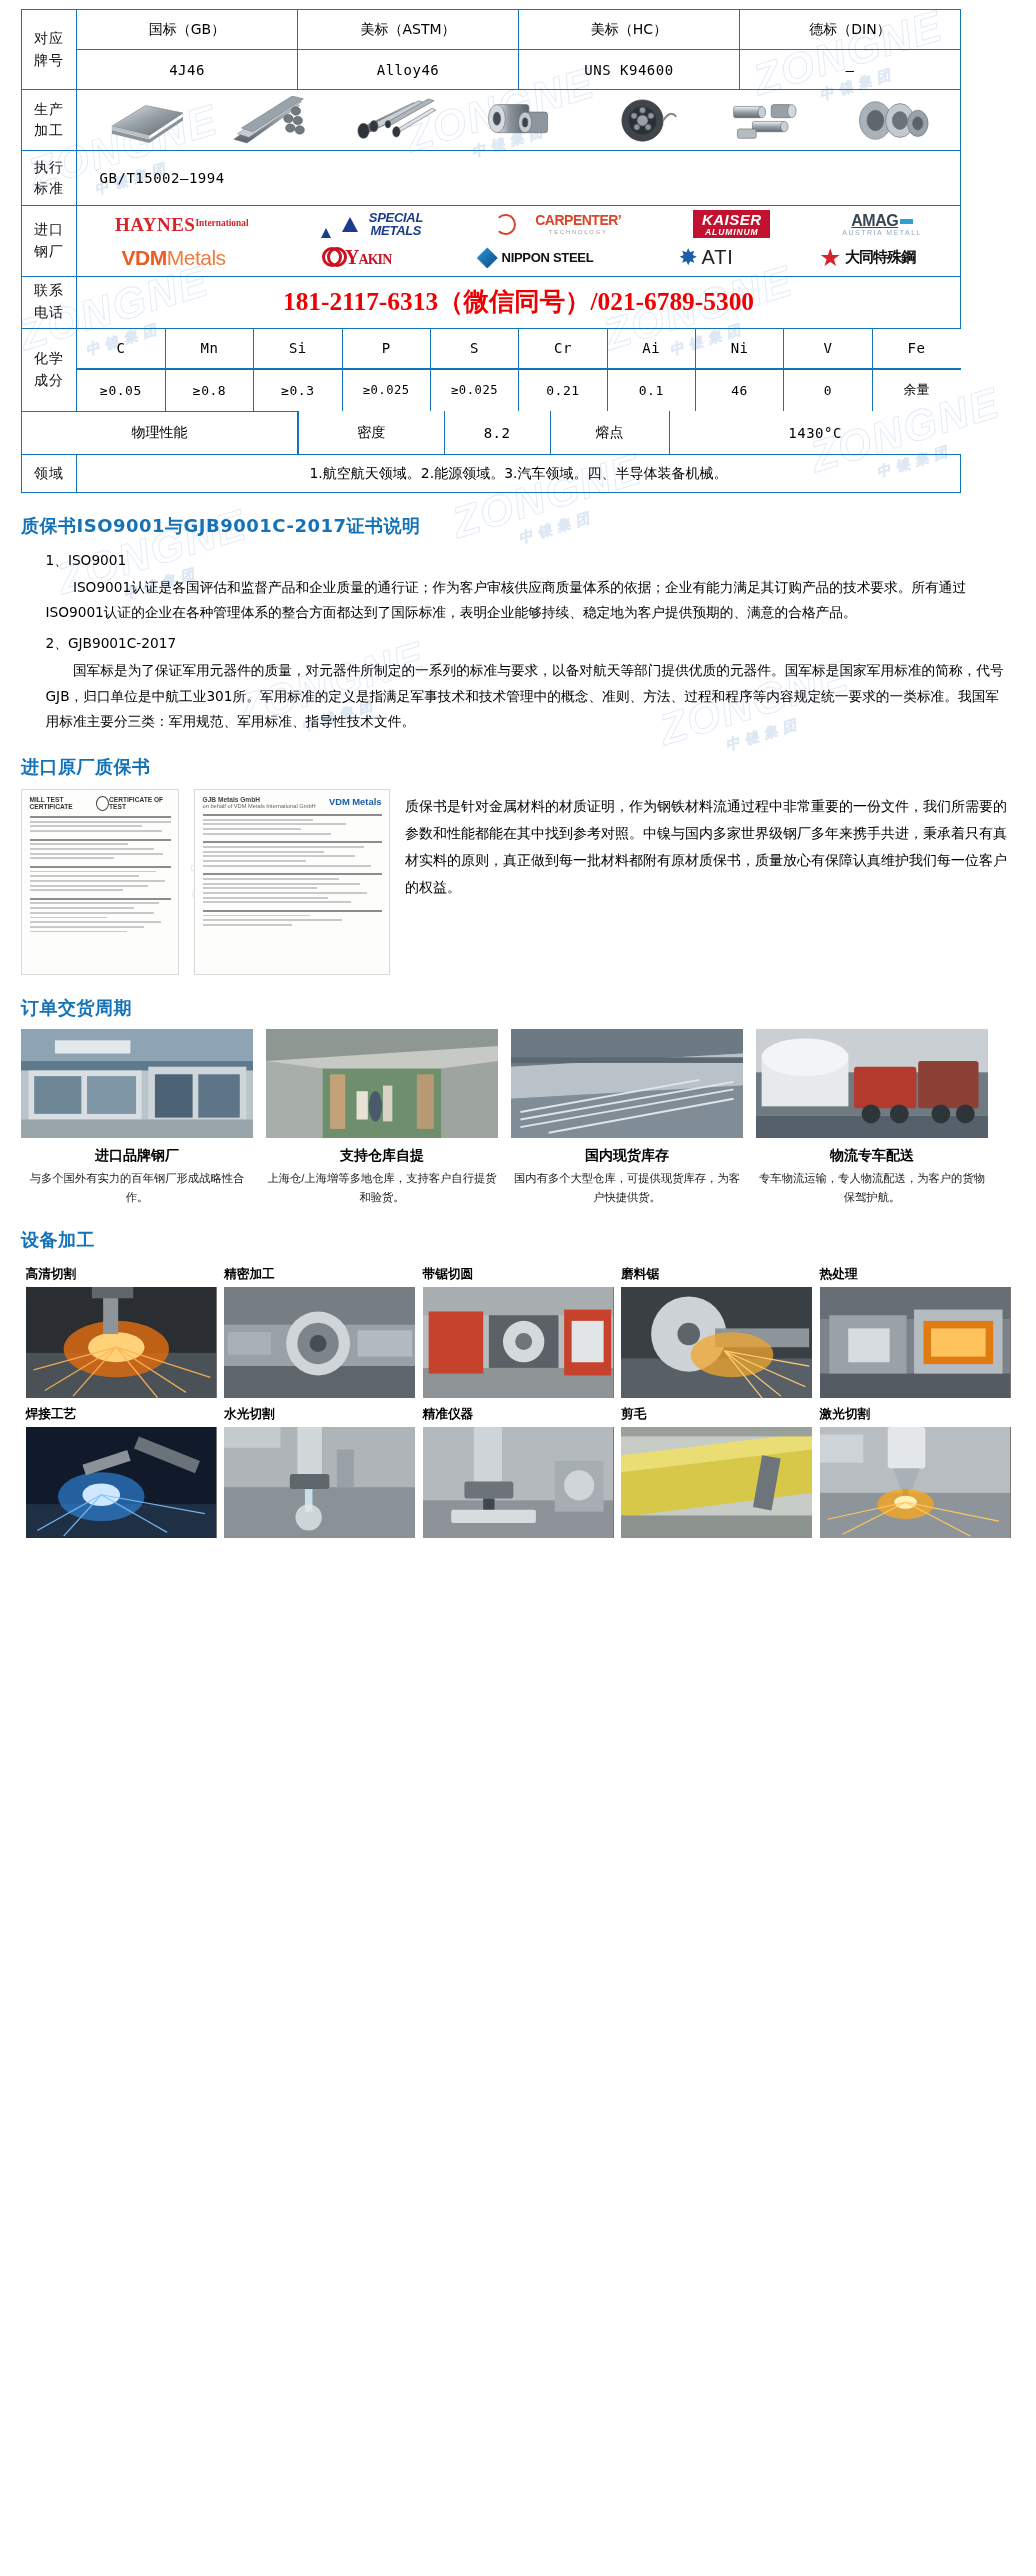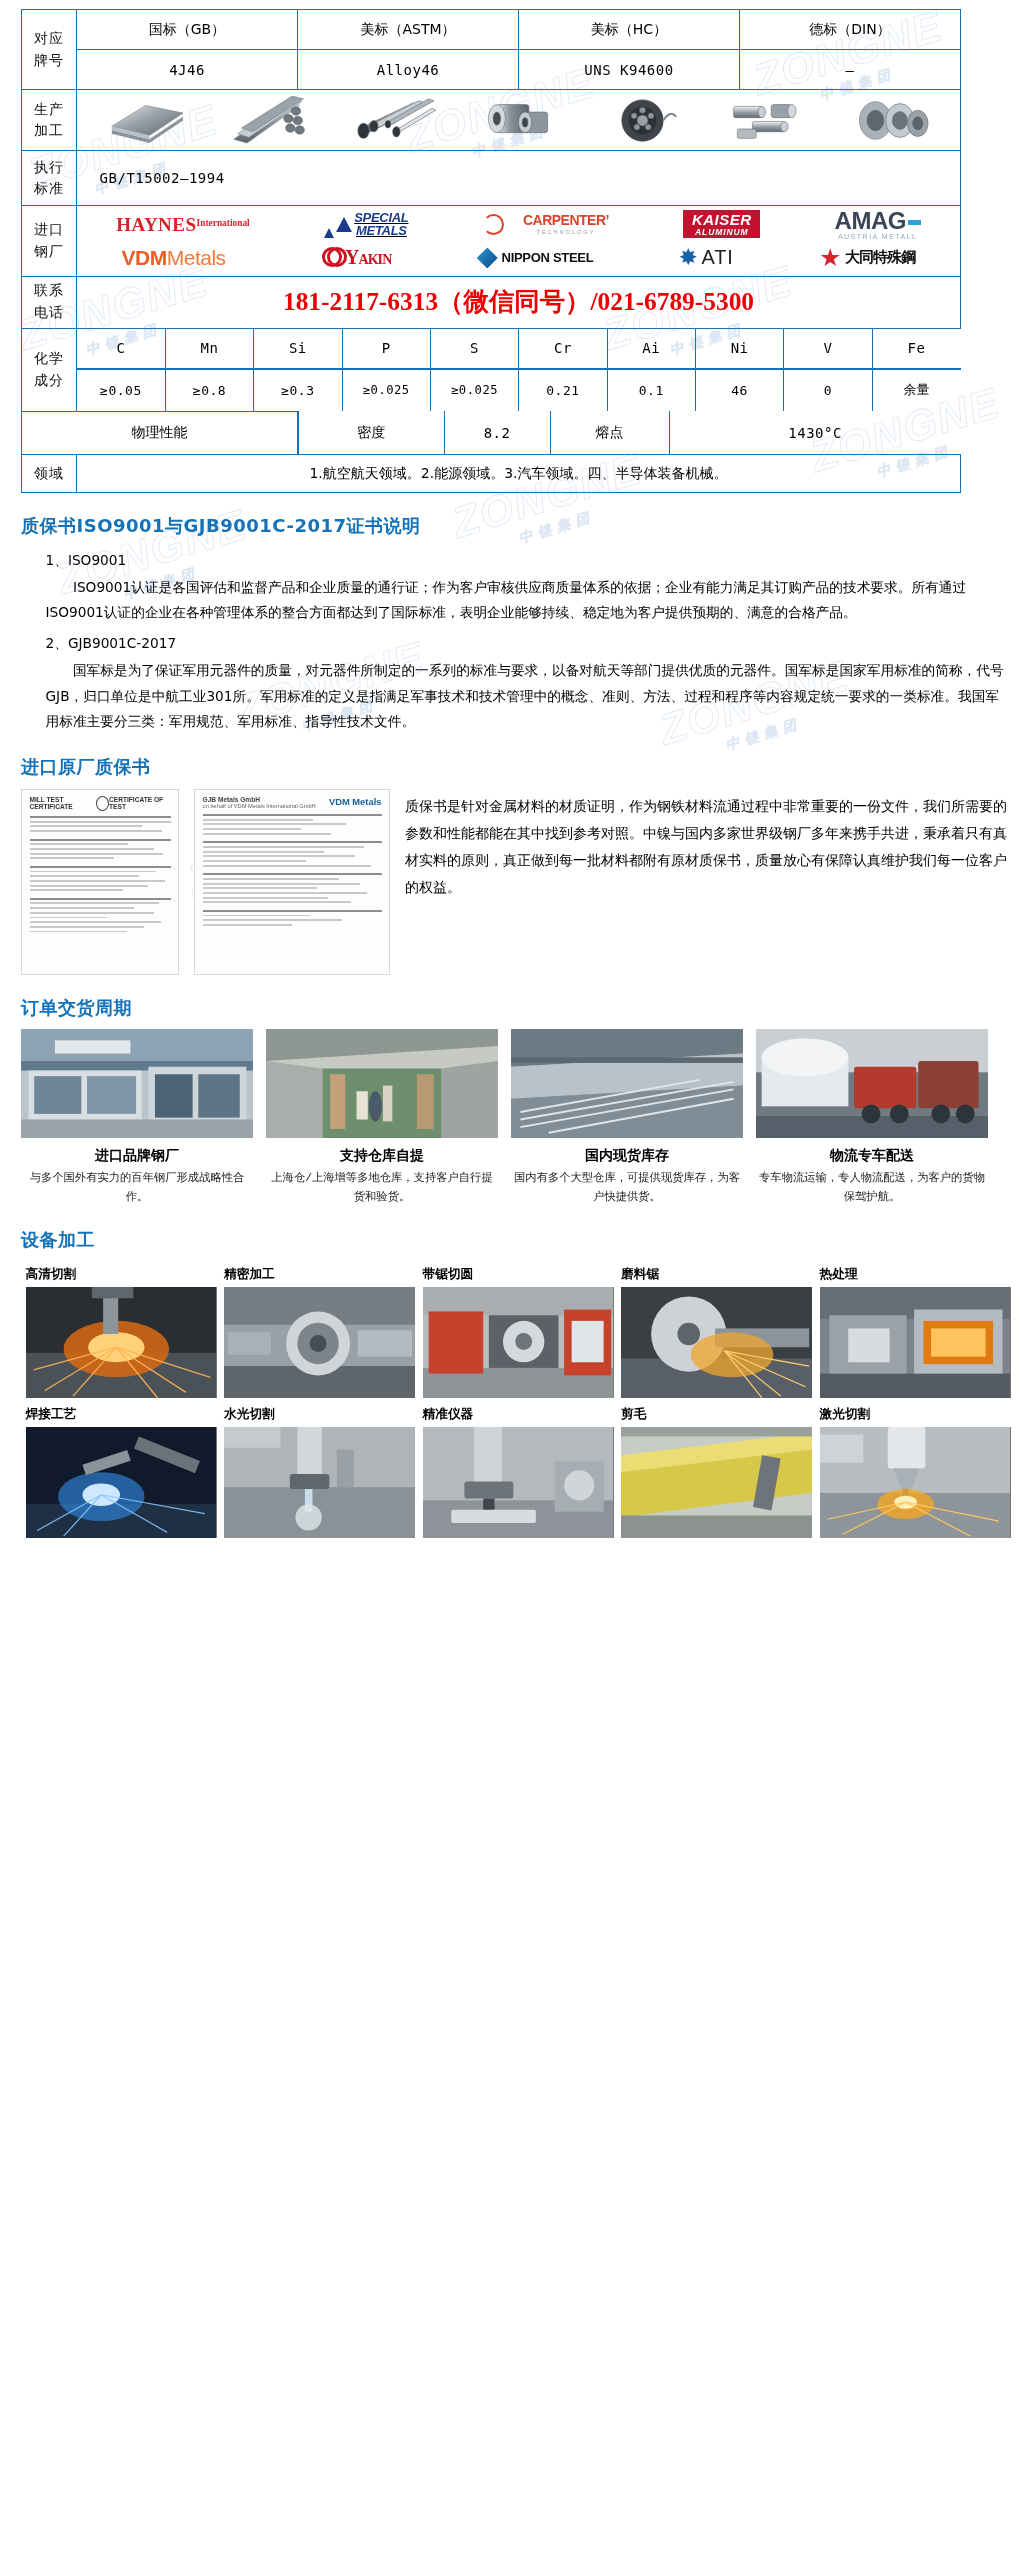--- a/index.html
+++ b/index.html
@@ -72,37 +72,37 @@
   
   .mill-cell{ padding:5.7px 3.8px 7.5px 3.8px; }
   .mill-grid{ display:flex; flex-direction:column; gap:5.7px;}
   .mill-line{ display:flex; align-items:center; justify-content:space-around;}
   .logo{ height:28px; display:flex; align-items:center; justify-content:center; }
 
   .logo-haynes{flex-direction:row;line-height:1;}
   .logo-haynes .t1{font-size:19px;font-weight:bold;color:#d6232c;font-family:"Liberation Serif",serif;letter-spacing:0.5px;}
   .logo-haynes .t2{font-size:9.4px;font-weight:bold;color:#d6232c;font-family:"Liberation Serif",serif;}
 
-  .logo-special{align-items:center;gap:2px;text-decoration:underline;}
+  .logo-special{align-items:center;gap:11px;}
   .logo-special .tri{width:0;height:0;border-left:8.5px solid transparent;border-right:8.5px solid transparent;border-bottom:15px solid #1b3c8c;}
   .logo-special .tri.s{border-left-width:5.7px;border-right-width:5.7px;border-bottom-width:10.4px;align-self:flex-end;}
   .logo-special .txt{display:flex;flex-direction:column;line-height:1.02;font-style:italic;font-weight:bold;color:#1b3c8c;font-size:13px;letter-spacing:-0.3px;}
 
   .logo-carpenter{align-items:center;gap:19px;}
   .logo-carpenter .ring{width:21px;height:21px;border-radius:50%;border:2.8px solid #d8452a;border-left-color:transparent;}
   .logo-carpenter .ctxt{display:flex;flex-direction:column;line-height:1.1;}
   .logo-carpenter .c1{font-size:14px;font-weight:bold;color:#d8452a;letter-spacing:-0.5px;}
   .logo-carpenter .c2{font-size:5.7px;color:#9a9a9a;letter-spacing:1.9px;}
 
   .logo-kaiser{background:#c31230;color:#fff;padding:2.8px 8.5px;flex-direction:column;line-height:1.05;}
   .logo-kaiser .k1{font-size:15px;font-weight:bold;font-style:italic;letter-spacing:0.5px;}
   .logo-kaiser .k2{font-size:8.5px;font-weight:bold;font-style:italic;letter-spacing:0.9px;}
 
   .logo-amag{flex-direction:column;line-height:1;}
-  .logo-amag .a1{font-size:24px;font-weight:bold;color:#3a4655;letter-spacing:-0.5px;}
+  .logo-amag .a1{font-size:16px;font-weight:bold;color:#3a4655;letter-spacing:-0.5px;text-decoration:underline;}
   .logo-amag .a1 i{display:inline-block;width:13px;height:4.7px;background:#2f9fd8;vertical-align:middle;margin-left:1.9px;font-style:normal;}
   .logo-amag .a2{font-size:7px;color:#8fa9c4;letter-spacing:1.5px;}
 
   .logo-vdm{font-size:21px;letter-spacing:-0.5px;}
   .logo-vdm b{color:#f05a23;font-weight:bold;}
   .logo-vdm span{color:#f07a3c;font-weight:normal;}
 
   .logo-yakin{align-items:center;gap:1.9px;color:#cc1122;}
   .logo-yakin .rings{position:relative;width:32px;height:21px;}
   .logo-yakin .rings i{position:absolute;top:0;width:20px;height:20px;border:3.8px solid #cc1122;border-radius:50%;}
@@ -160,21 +160,21 @@
   .cert-doc .dlogo{ font-size:6.6px; font-weight:bold; color:#333;}
   .cert-doc .dlogo2{ font-size:9.4px; font-weight:bold; color:#1b5fa8;}
   .cert-doc .circ{ width:15px;height:15px;border-radius:50%;border:1.9px solid #444; }
   .cert-text{ flex:1; font-size:14px; line-height:1.95; padding-top:3.8px; font-family:"DejaVu Sans","Liberation Sans",sans-serif;}
 
   
   .cards4{ display:flex; gap:13px; margin-top:3.8px;}
   .card{ width:232px; }
   .card .ph{ width:232px; height:109px; overflow:hidden; position:relative; background:#888;}
   .card .cap{ text-align:center; font-size:14px; font-weight:bold; margin-top:8.5px; font-family:"DejaVu Sans","Liberation Sans",sans-serif;}
-  .card .desc{ font-size:11.3px; line-height:1.65; margin-top:4.7px; text-align:center; color:#222; font-family:Liberation Mono, monospace;}
+  .card .desc{ font-size:11.3px; line-height:1.65; margin-top:4.7px; text-align:center; color:#222; font-family:Liberation Sans, sans-serif;}
 
   
   .eq-grid{ display:flex; flex-direction:column; gap:4px; margin-top:1.9px;align-items:center;}
   .eq-row{ display:flex; gap:7.5px;}
   .eq-cell{ width:191px; }
   .eq-cell .lab{ font-size:12.7px; font-weight:bold; margin:4.7px 0 3.8px 0; font-family:"DejaVu Sans","Liberation Sans",sans-serif;}
   .eq-cell .ph{ width:191px; height:111px; overflow:hidden; background:#777; position:relative;}
 
   .fill{ position:absolute; inset:0; }
 </style>

